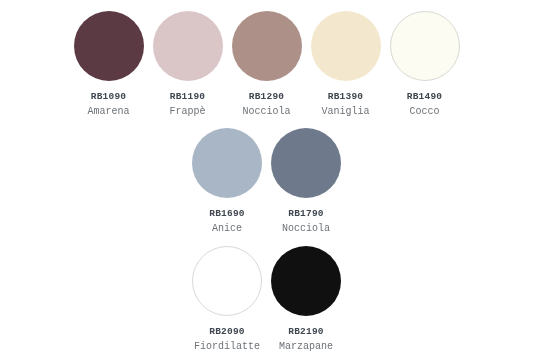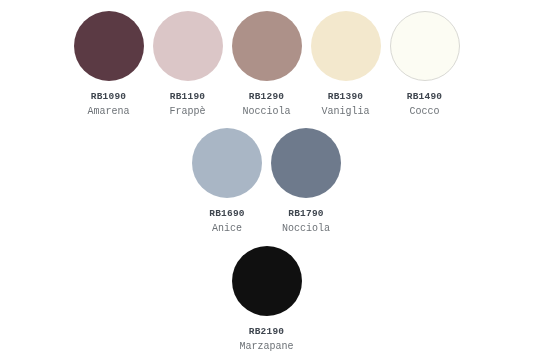--- a/index.html
+++ b/index.html
@@ -111,18 +111,23 @@
         <div class="swatch-name">Anice</div>
       </div>
       <div class="swatch">
         <div class="swatch-dot" style="background: rgb(110, 122, 140);"></div>
         <div class="swatch-code">RB1790</div>
         <div class="swatch-name">Nocciola</div>
       </div>
     </div>
   <div class="swatch-row row-3">
       <div class="swatch">
+        <div class="swatch-dot outlined" style="background: rgb(255, 255, 255);"></div>
+        <div class="swatch-code">RB2090</div>
+        <div class="swatch-name">Fiordilatte</div>
+      </div>
+      <div class="swatch">
         <div class="swatch-dot" style="background: rgb(16, 16, 16);"></div>
         <div class="swatch-code">RB2190</div>
         <div class="swatch-name">Marzapane</div>
       </div>
     </div>
 </div>
 
 </body></html>

